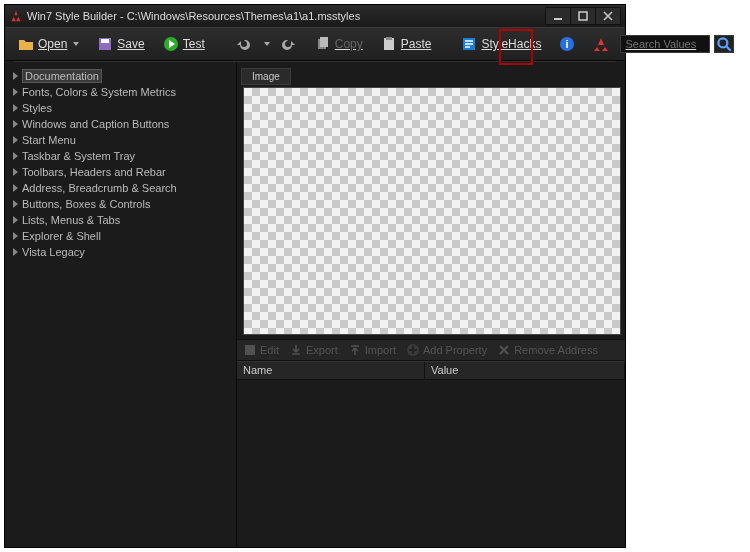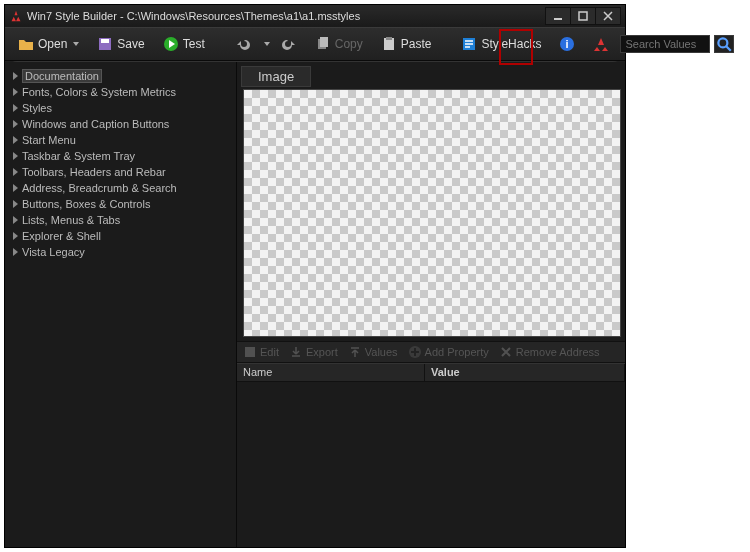--- a/index.html
+++ b/index.html
@@ -9,21 +9,21 @@
   
   .titlebar { height: 22px; background: linear-gradient(#2a2a2a,#1a1a1a); display: flex; align-items: center; padding: 0 4px; color: #ddd; font-size: 11px; }
   .titlebar .appicon { width: 14px; height: 14px; margin-right: 4px; display:flex; align-items:center; justify-content:center; }
   .titlebar .appicon svg { width:12px; height:12px; }
   .titlebar .title { flex: 1; white-space: nowrap; }
   .titlebar .winbtns { display: flex; gap: 0; }
   .titlebar .winbtn { width: 26px; height: 18px; background: #2b2b2b; display: flex; align-items: center; justify-content: center; color: #ccc; border: 1px solid #111; margin-left: -1px; }
   .titlebar .winbtn svg { width: 10px; height: 10px; }
 
   
-  .toolbar { height: 34px; background: linear-gradient(#2d2d2d,#202020); border-top: 1px solid #3a3a3a; border-bottom: 1px solid #0a0a0a; display: flex; align-items: center; padding: 0 6px; gap: 4px; color: #ddd; font-size: 12px; }
+  .toolbar { height: 34px; background: linear-gradient(#2d2d2d,#202020); border-top: 1px solid #3a3a3a; border-bottom: 1px solid #0a0a0a; display: flex; align-items: center; padding: 0 6px; gap: 4px; color: #ddd; font-size: 12px; text-decoration: underline; }
   .tbtn { display: flex; align-items: center; gap: 4px; padding: 3px 6px; border: 1px solid transparent; border-radius: 2px; }
   .tbtn.disabled { color: #666; }
   .sep { width: 1px; height: 22px; background: #0a0a0a; margin: 0 4px; box-shadow: 1px 0 0 #3a3a3a; }
   .ticon { width: 16px; height: 16px; display: flex; align-items: center; justify-content: center; }
   .ticon svg { width: 16px; height: 16px; }
   .caret { width: 0; height: 0; border-left: 3px solid transparent; border-right: 3px solid transparent; border-top: 4px solid #aaa; margin-left: 2px; }
   .redbox { position: absolute; left: 494px; top: 24px; width: 34px; height: 36px; border: 2px solid #b00000; pointer-events: none; }
   .searchwrap { margin-left: auto; display: flex; align-items: flex-start; gap: 4px; }
   .searchbox { width: 90px; height: 18px; background: #111; border: 1px solid #3a3a3a; color: #aaa; font-size: 11px; padding: 0 4px; outline: none; }
   .searchgo { width: 20px; height: 18px; background: #222; border: 1px solid #3a3a3a; display: flex; align-items: center; justify-content: center; }
@@ -32,41 +32,41 @@
   .body { flex: 1; display: flex; background: #1b1b1b; border-top: 1px solid #333; border-radius: 12px; }
   .treepane { width: 346px; background: #1b1b1b; border-right: 1px solid #0a0a0a; padding: 6px 4px; color: #bbb; font-size: 11px; overflow: hidden; }
   .tnode { display: flex; align-items: center; height: 16px; padding-left: 4px; gap: 4px; margin-bottom: 0; }
   .tnode .twist { width: 0; height: 0; border-top: 4px solid transparent; border-bottom: 4px solid transparent; border-left: 5px solid #888; }
   .tnode .lab { white-space: nowrap; }
   .tnode.sel .lab { background: #3a3a3a; border: 1px solid #555; padding: 0 2px; }
 
   .rightpane { flex: 1; display: flex; flex-direction: column; background: #1b1b1b; }
   .imgsection { display: flex; padding: 4px; }
   .tabstub { writing-mode: horizontal-tb; }
-  .imgtab { display:inline-block; background: #2a2a2a; border: 1px solid #3a3a3a; color: #ccc; font-size: 13px; padding: 2px 16px; margin-bottom: 2px; }
+  .imgtab { display:inline-block; background: #2a2a2a; border: 1px solid #3a3a3a; color: #ccc; font-size: 10px; padding: 2px 10px; margin-bottom: 2px; }
   .checker { width: 378px; height: 248px; border: 1px solid #444; background-image:
       linear-gradient(45deg, #c9c9c9 25%, transparent 25%),
       linear-gradient(-45deg, #c9c9c9 25%, transparent 25%),
       linear-gradient(45deg, transparent 75%, #c9c9c9 75%),
       linear-gradient(-45deg, transparent 75%, #c9c9c9 75%);
     background-size: 16px 16px;
     background-position: 0 0, 0 8px, 8px -8px, -8px 0;
     background-color: #f3f3f3;
     margin-left: 2px;
   }
 
   .proptoolbar { height: 22px; background: #252525; border-top: 1px solid #111; border-bottom: 1px solid #111; display: flex; align-items: center; gap: 10px; padding: 0 6px; font-size: 11px; color: #555; }
   .proptoolbar .pb { display: flex; align-items: center; gap: 3px; }
   .proptoolbar .pb .ticon { width: 14px; height: 14px; opacity: .45; }
 
   .proptable { flex: 1; background: #1b1b1b; border-top: 1px solid #333; font-size: 11px; color: #ccc; }
   .pth { display: flex; height: 18px; }
   .pth .col { padding: 2px 6px; border-right: 1px solid #111; background: #262626; border-bottom: 1px solid #111; }
   .pth .col.name { width: 188px; }
-  .pth .col.value { flex: 1; font-weight: bold; }
+  .pth .col.value { flex: 1; }
   .ptbody { height: 150px; }
 
   
   .chip-open { fill:#e8b14a; }
   .chip-save { fill:#8d6cc1; }
   .chip-play { fill:#2aad2a; }
   .chip-undo,.chip-redo { fill:#aaa; }
   .chip-sh { fill:#1e7fd6; }
   .chip-info { fill:#2a6fe0; }
   .chip-bug { fill:#d33; }
@@ -280,21 +280,21 @@
               </svg>
             </span>
           <span>Export</span>
         </div>
         <div class="pb">
           <span class="ticon">
               <svg viewBox="0 0 14 14">
                 <path d="M3 3h8M7 12V5m0 0l-3 3m3-3l3 3" stroke="#888" fill="none" stroke-width="1.5"></path>
               </svg>
             </span>
-          <span>Values</span>
+          <span>Import</span>
         </div>
         <div class="pb">
           <span class="ticon">
               <svg viewBox="0 0 14 14">
                 <circle cx="7" cy="7" r="6" fill="#555"></circle>
                 <path d="M7 3v8M3 7h8" stroke="#222" stroke-width="2"></path>
               </svg>
             </span>
           <span>Add Property</span>
         </div>

